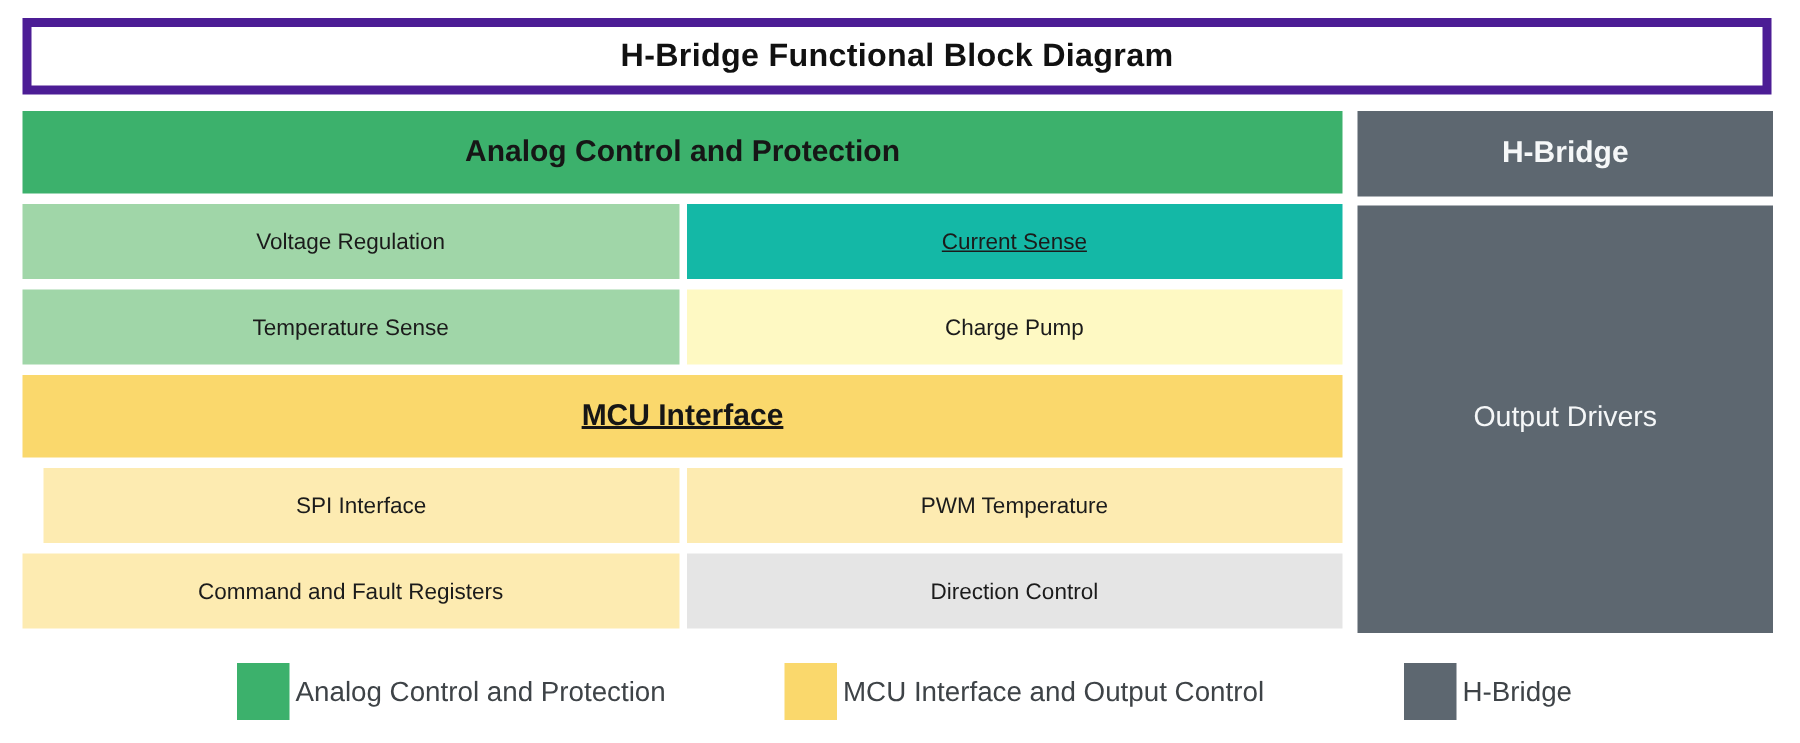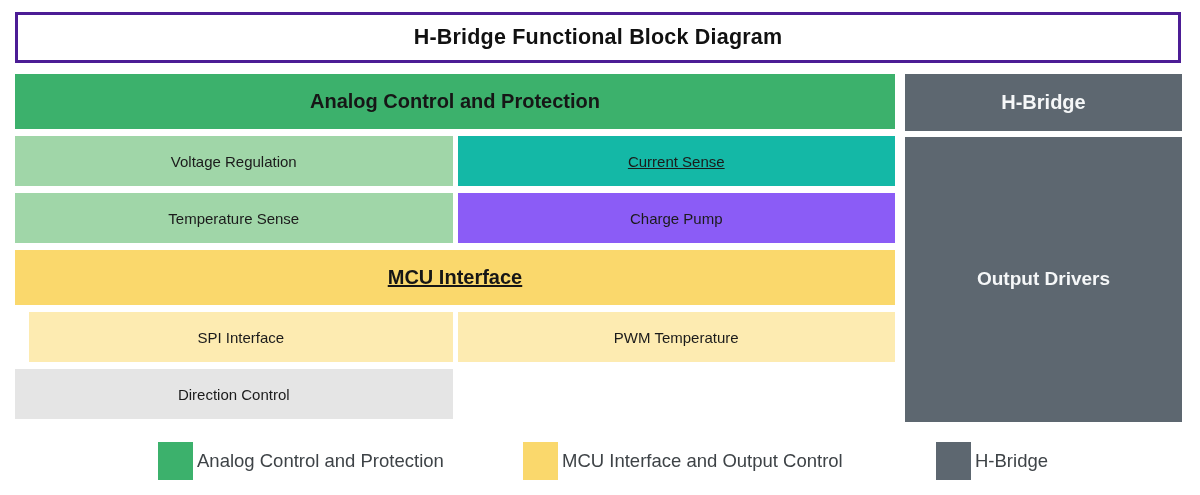--- a/index.html
+++ b/index.html
@@ -14,21 +14,21 @@
     height: 495px;
     background: #ffffff;
     overflow: hidden;
   }
   .title-box {
     position: absolute;
     left: 15px;
     top: 12px;
     width: 1166px;
     height: 51px;
-    border: 3px solid #4c1d95;
+    border: 6px solid #4c1d95;
     box-sizing: border-box;
     display: flex;
     align-items: center;
     justify-content: center;
     font-size: 21.5px;
     font-weight: bold;
     color: #111111;
     letter-spacing: 0.2px;
   }
   .left-grid {
@@ -117,30 +117,31 @@
 
 <div class="canvas">
 
   <div class="title-box">H-Bridge Functional Block Diagram</div>
 
   <div class="left-grid">
     <div class="hdr" style="background-color: rgb(60, 177, 108);">Analog Control and Protection</div>
     <div class="cell" style="background-color: rgb(160, 214, 168);">Voltage Regulation</div>
     <div class="cell" style="background-color: #14b8a6; text-decoration: underline;">Current Sense</div>
     <div class="cell" style="background-color: rgb(160, 214, 168);">Temperature Sense</div>
-    <div class="cell" style="background-color: #8b5cf6;">Charge Pump</div>
+    <div class="cell" style="background-color: #fef9c3;">Charge Pump</div>
     <div class="hdr" style="background-color: rgb(250, 216, 108); text-decoration: underline;">MCU Interface</div>
     <div class="cell" style="background-color: rgb(253, 235, 177); margin-left: 14px;">SPI Interface</div>
     <div class="cell" style="background-color: rgb(253, 235, 177);">PWM Temperature</div>
+    <div class="cell" style="background-color: rgb(253, 235, 177);">Command and Fault Registers</div>
     <div class="cell" style="background-color: #e5e5e5;">Direction Control</div>
   </div>
 
   <div class="right-col">
     <div class="right-hdr" style="background-color: rgb(93, 103, 112);">H-Bridge</div>
-    <div class="right-block" style="background-color: rgb(93, 103, 112); font-weight: bold;">
+    <div class="right-block" style="background-color: rgb(93, 103, 112);">
       <div>Output Drivers</div>
     </div>
   </div>
 
   <div class="legend">
     <div class="legend-item li-0">
       <div class="swatch" style="background-color: rgb(60, 177, 108);"></div>
       <div class="legend-label">Analog Control and Protection</div>
     </div>
     <div class="legend-item li-1">

